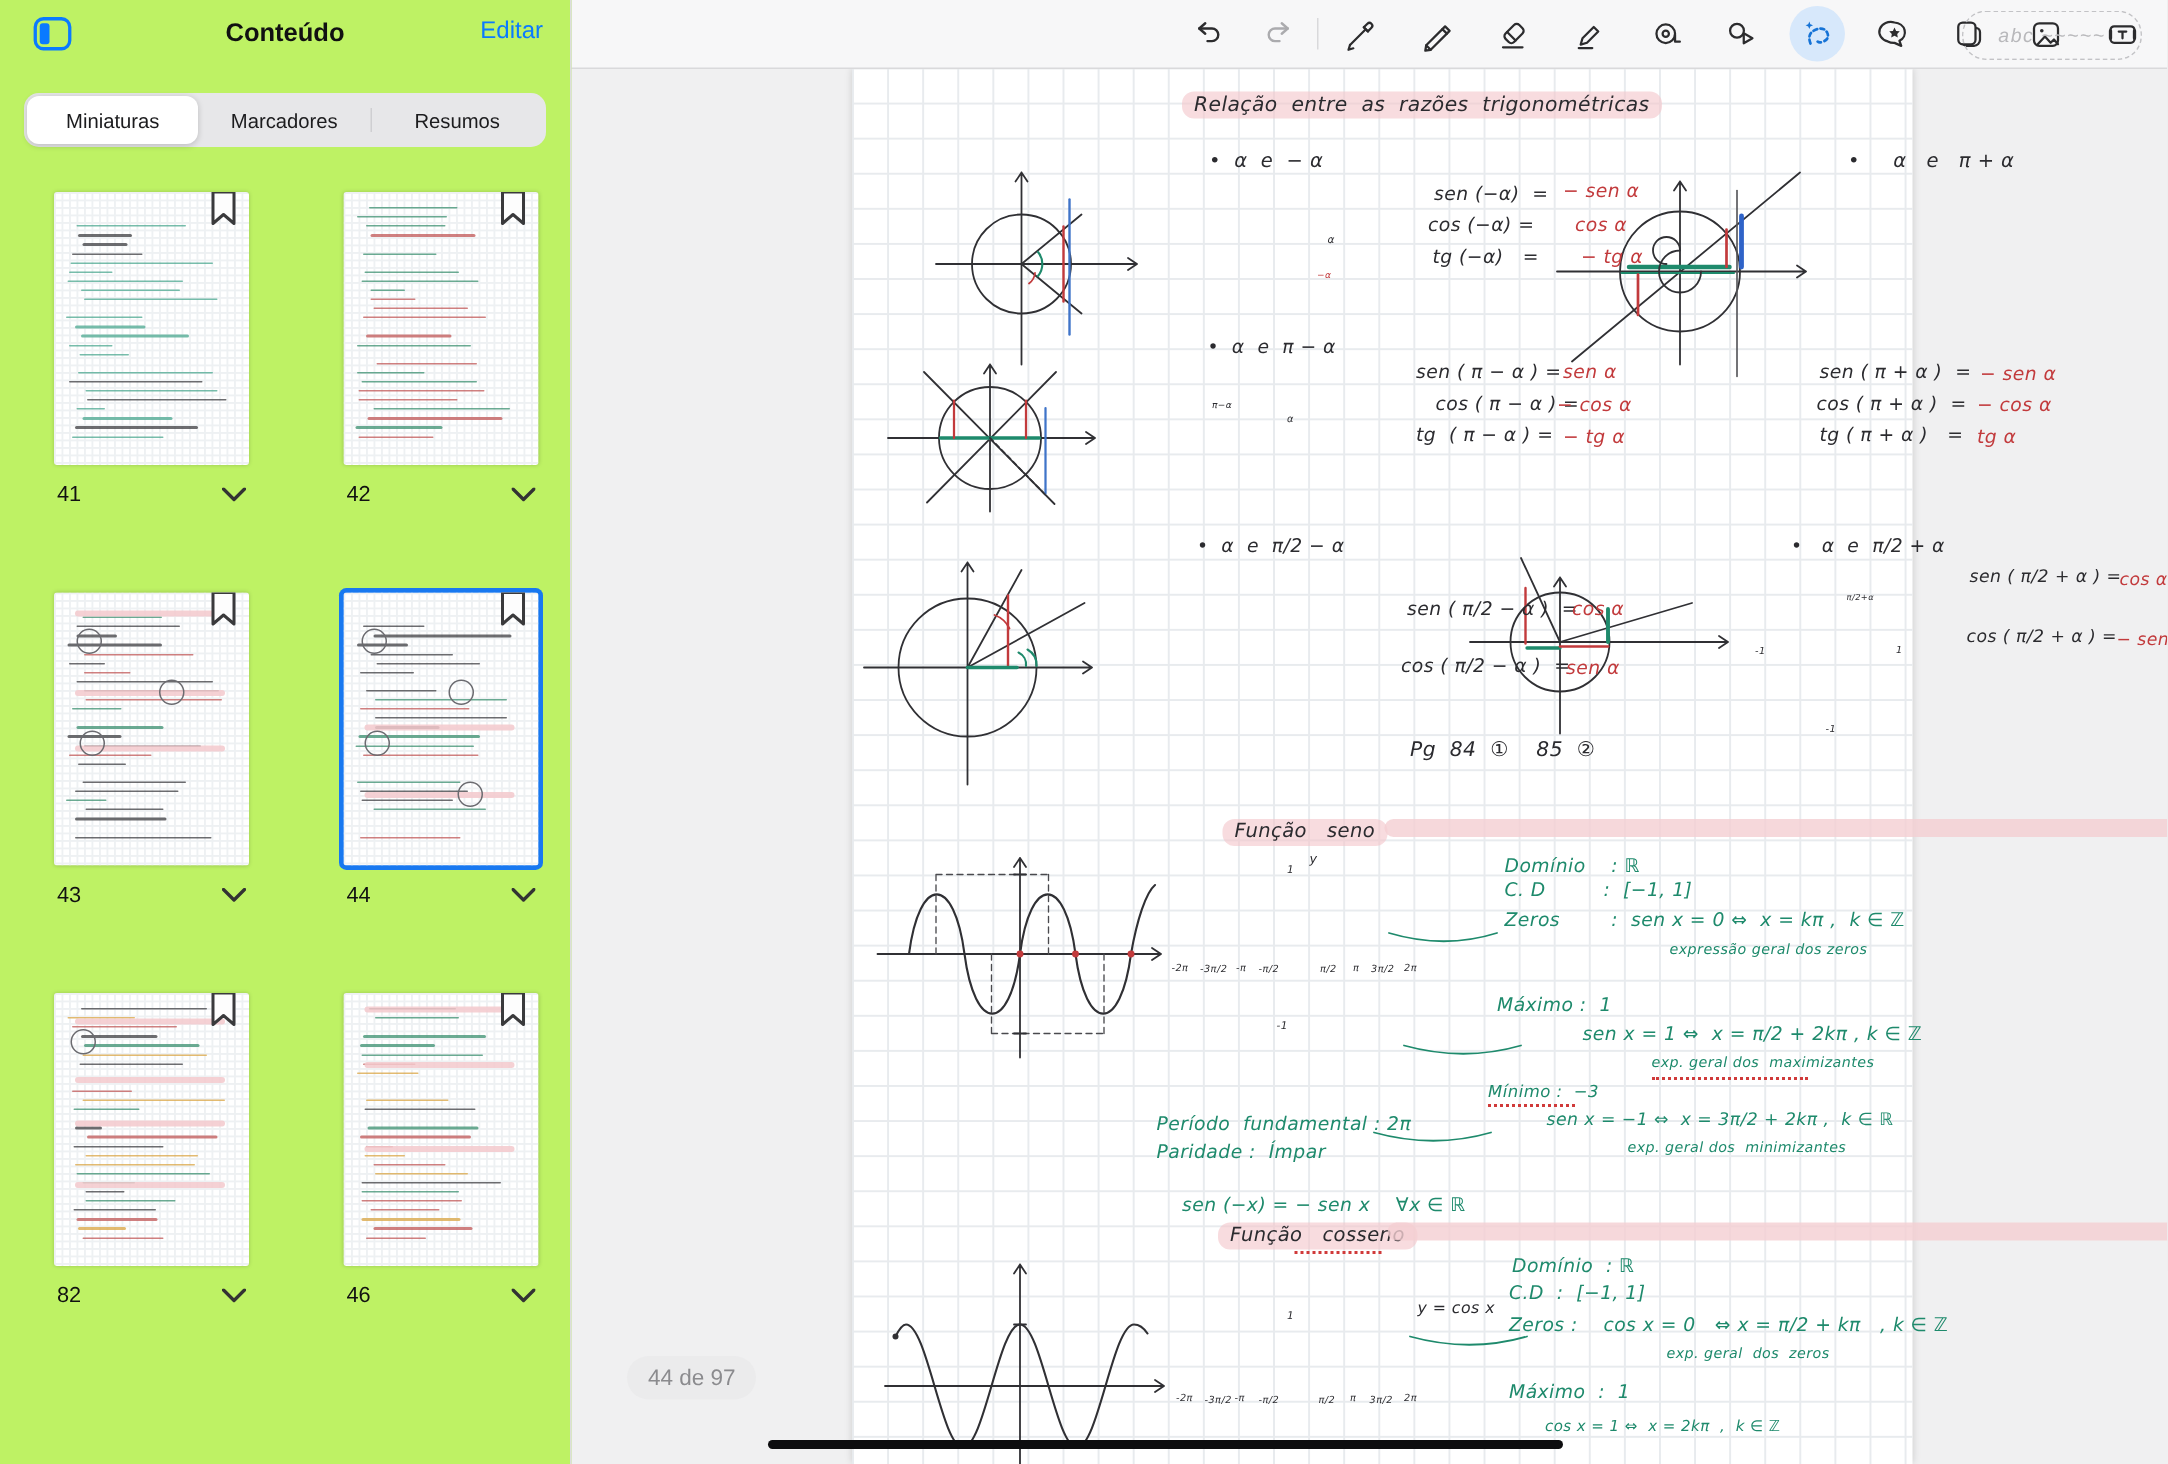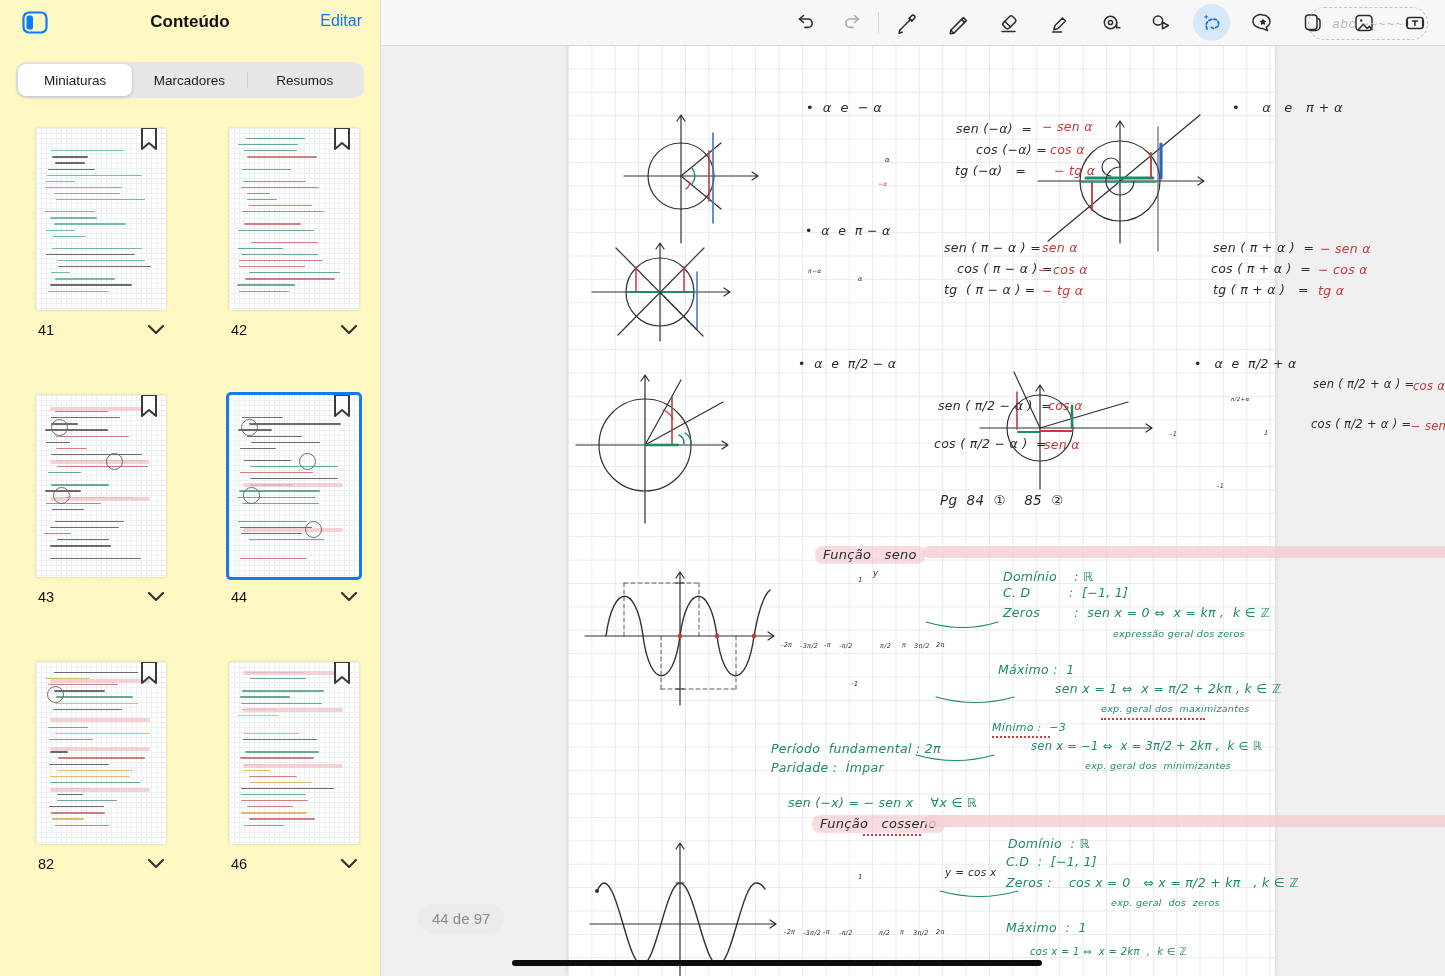--- a/index.html
+++ b/index.html
@@ -1,19 +1,19 @@
 <!DOCTYPE html>
 <html><head>
 <meta charset="utf-8">
 <style>
   html,body{margin:0;padding:0;background:#e9e9ea;font-family:"Liberation Sans",sans-serif;}
   #app{position:relative;width:1445px;height:976px;overflow:hidden;background:#f7f7f8;}
 
   
-  #sidebar{position:absolute;left:0;top:0;width:380px;height:976px;background:#fef9c3;border-right:1px solid #dcdcdf;z-index:5;}
+  #sidebar{position:absolute;left:0;top:0;width:380px;height:976px;background:#bef264;border-right:1px solid #dcdcdf;z-index:5;}
   .sb-header{position:relative;height:48px;}
   .sb-toggle{position:absolute;left:22px;top:11px;width:26px;height:23px;cursor:pointer;}
   .sb-title{position:absolute;left:0;right:0;top:12px;text-align:center;font-size:17px;font-weight:700;color:#111;}
   .sb-edit{position:absolute;right:18px;top:12px;font-size:16px;color:#0a7aff;cursor:pointer;}
   .segmented{position:absolute;left:16px;right:16px;top:62px;height:36px;background:#e7e7e9;border-radius:10px;display:flex;align-items:center;padding:2px;box-sizing:border-box;}
   .seg{flex:1;height:32px;display:flex;align-items:center;justify-content:center;font-size:13.5px;color:#1c1c1e;border-radius:8px;position:relative;cursor:pointer;}
   .seg.sel{background:#ffffff;box-shadow:0 1px 4px rgba(0,0,0,.18);font-weight:500;}
   .seg-div{width:1px;height:16px;background:#cfcfd2;}
   .thumb-grid{position:absolute;left:36px;top:128px;width:324px;display:grid;grid-template-columns:130px 130px;column-gap:63px;row-gap:57px;}
   .thumb-cell{width:130px;}
@@ -468,24 +468,25 @@
         </g>
         <g fill="none" stroke="#1e8a6c" stroke-width="1.2" stroke-linecap="round">
           <path d="M546 577Q583 588 618 577"></path>
           <path d="M556 652Q596 663 634 652"></path>
           <path d="M536 710Q576 721 614 710"></path>
           <path d="M560 846Q600 857 638 846"></path>
           <path d="M520 916Q544 924 568 916"></path>
         </g>
       </svg>
       <div id="hw-layer">
+          <span class="hw ink hl" style="left: 220px; top: 16px; font-size: 13.5px;">Relação  entre  as  razões  trigonométricas</span>
           <span class="hw ink" style="left: 238px; top: 56px; font-size: 13px;">•  α  e  − α</span>
           <span class="hw ink" style="left: 388px; top: 77px; font-size: 12.5px;">sen (−α)  =</span>
           <span class="hw red" style="left: 474px; top: 75px; font-size: 12.5px;">− sen α</span>
-          <span class="hw ink" style="left: 384px; top: 98px; font-size: 12.5px; margin-left: 24px;">cos (−α) =</span>
+          <span class="hw ink" style="left: 384px; top: 98px; font-size: 12.5px;">cos (−α) =</span>
           <span class="hw red" style="left: 482px; top: 98px; font-size: 12.5px;">cos α</span>
           <span class="hw ink" style="left: 387px; top: 119px; font-size: 12.5px;">tg (−α)   =</span>
           <span class="hw red" style="left: 486px; top: 119px; font-size: 12.5px;">− tg α</span>
           <span class="hw ink" style="left: 664px; top: 56px; font-size: 13px;">•     α   e   π + α</span>
           <span class="hw ink" style="left: 645px; top: 196px; font-size: 12.5px;">sen ( π + α )  =</span>
           <span class="hw red" style="left: 752px; top: 197px; font-size: 12.5px;">− sen α</span>
           <span class="hw ink" style="left: 643px; top: 217px; font-size: 12.5px;">cos ( π + α )  =</span>
           <span class="hw red" style="left: 750px; top: 218px; font-size: 12.5px;">− cos α</span>
           <span class="hw ink" style="left: 645px; top: 238px; font-size: 12.5px;">tg ( π + α )   =</span>
           <span class="hw red" style="left: 750px; top: 239px; font-size: 12.5px;">tg α</span>

